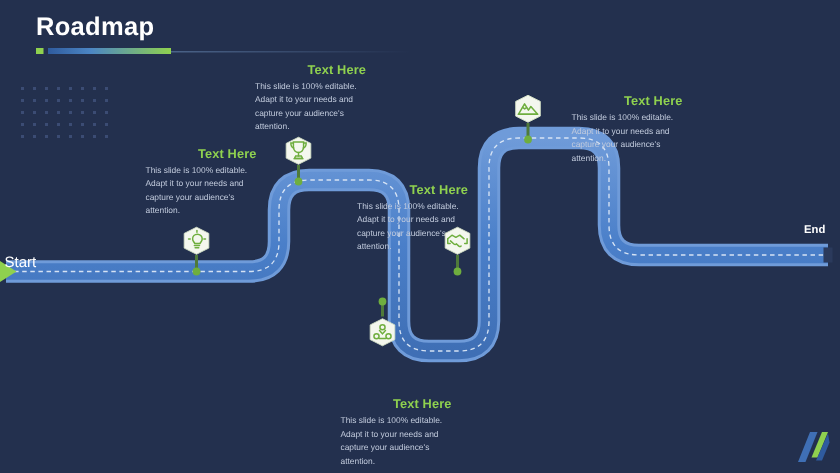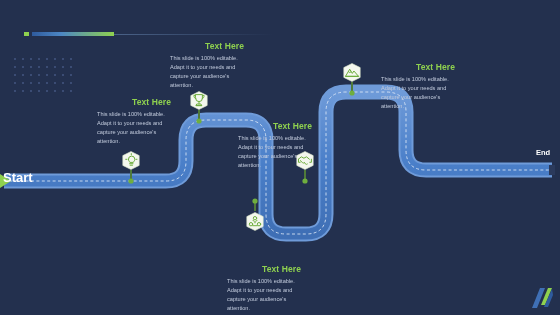--- a/index.html
+++ b/index.html
@@ -25,21 +25,21 @@
     background:linear-gradient(90deg,#4a6288 0%,rgba(74,98,136,0) 100%);}
 
   
   .dots{position:absolute;left:14px;top:58px;width:62px;height:36px;opacity:.5;}
   .dots i{position:absolute;width:2px;height:2px;background:#53689a;display:block;}
 
   
   .road{position:absolute;left:0;top:0;width:560px;height:315px;}
 
   
-  .start-label{position:absolute;left:3px;top:170px;color:#ffffff;font-size:13px;font-weight:bold;}
+  .start-label{position:absolute;left:3px;top:170px;color:#ffffff;font-size:10px;font-weight:normal;}
   .end-label{position:absolute;left:536px;top:148px;color:#ffffff;font-size:7.5px;font-weight:bold;}
 
   
   .tblock{position:absolute;width:74px;}
   .tblock .th{
     color:#8fd14f;font-size:8.5px;font-weight:bold;margin-bottom:3px;
     letter-spacing:.1px;
     text-align:right;
   }
   .tblock .tb{
@@ -51,20 +51,21 @@
   .node svg{display:block;}
 
   
   .logo{position:absolute;left:528px;top:286px;width:26px;height:24px;}
 </style>
 </head>
 <body>
 
 <div id="slide">
 
+  <div class="title">Roadmap</div>
   <div class="title-rule">
     <span class="rule-sq"></span>
     <span class="rule-grad"></span>
     <span class="rule-thin"></span>
   </div>
 
   <div class="dots">
       <i style="left: 0px; top: 0px;"></i>
       <i style="left: 8px; top: 0px;"></i>
       <i style="left: 16px; top: 0px;"></i>

